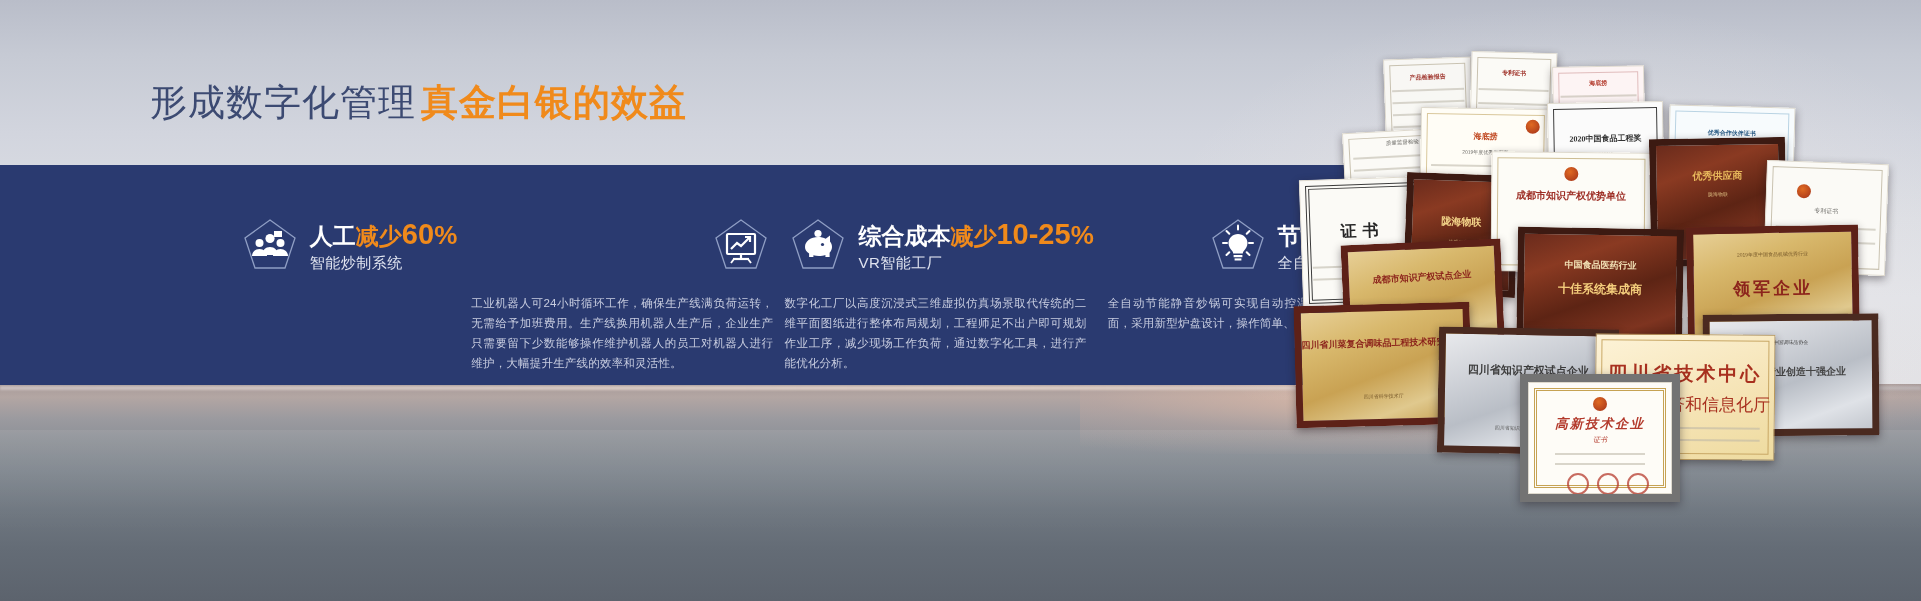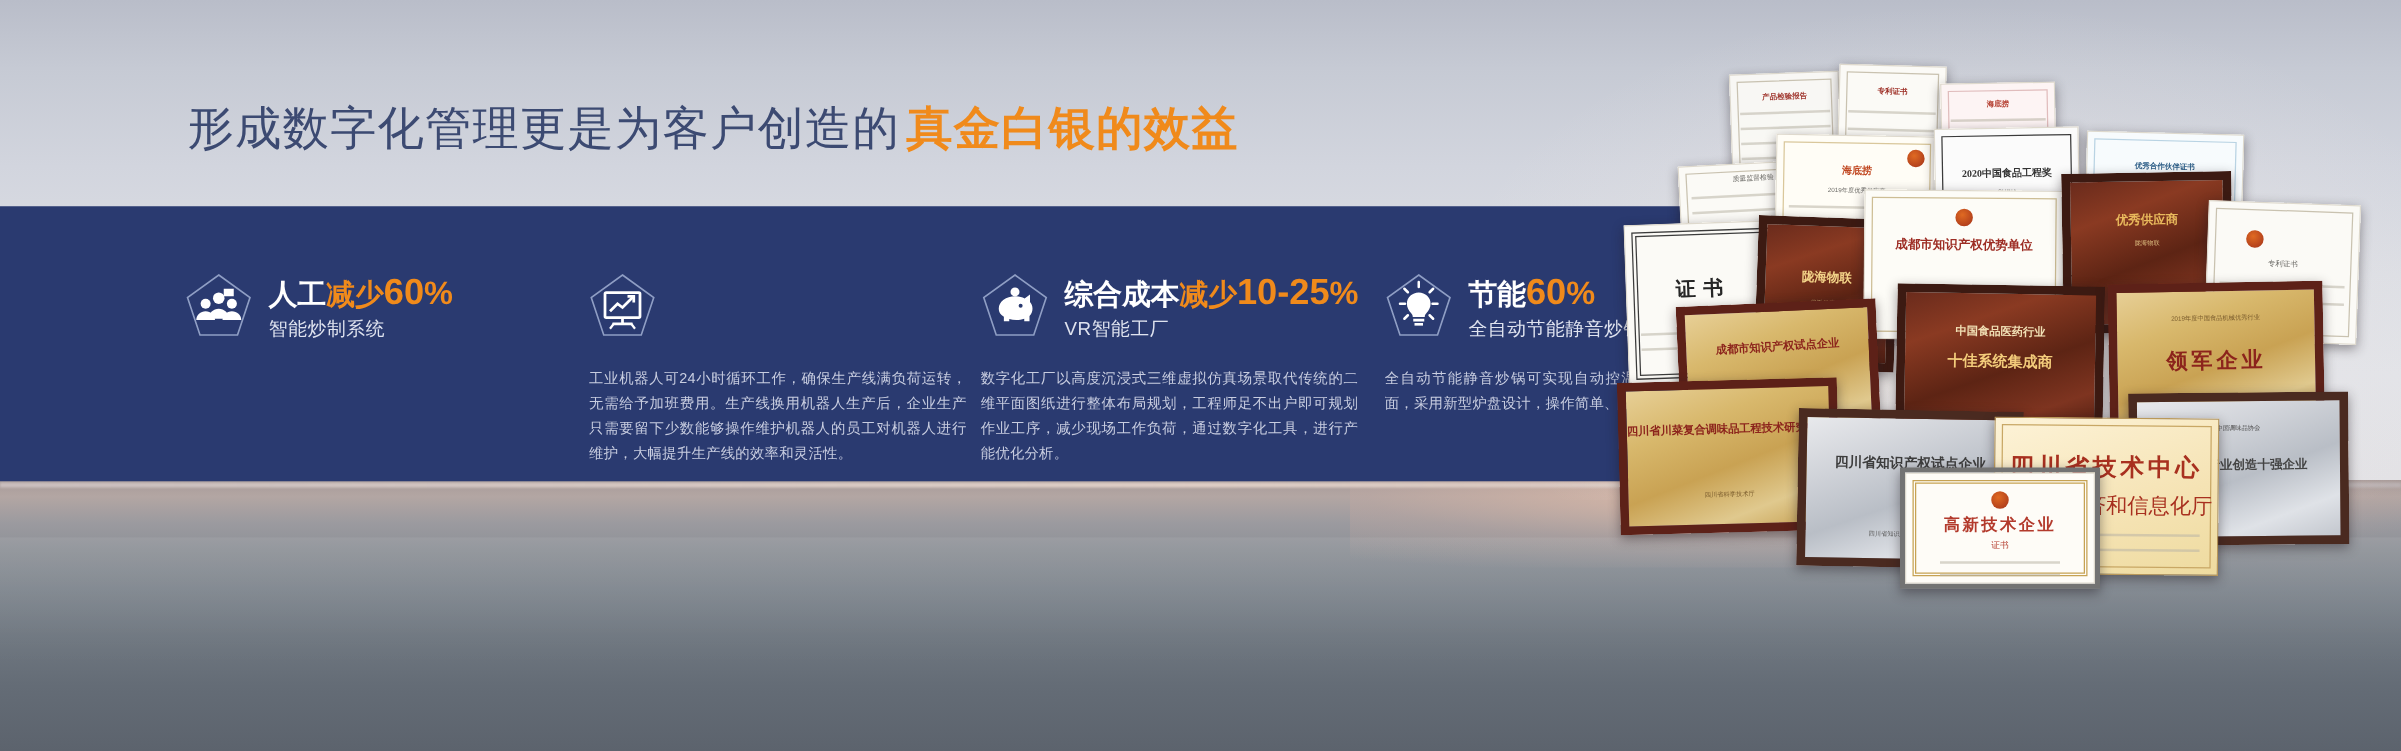--- a/index.html
+++ b/index.html
@@ -63,21 +63,21 @@
     display:flex;
   }
   .feature{
     position:relative;width:330px;padding-top:50px;
   }
   .f1{margin-left:148px;}
   .f2{margin-left:14px;}
   .f3{margin-left:4px;}
   .f4{margin-left:14px;}
 
-  .f-head{display:flex;align-items:center;height:62px;}
+  .f-head{display:flex;align-items:center;height:62px;justify-content:flex-end;}
   .f-icon{
     width:54px;height:56px;flex:0 0 54px;margin-right:13px;position:relative;
   }
   .f-icon svg{display:block;}
   .f-titles{display:flex;flex-direction:column;justify-content:center;}
   .f-title{
     font-size:23px;font-weight:bold;color:#ffffff;line-height:1.05;white-space:nowrap;
   }
   .f-title .accent{color:#f08a1b;}
   .f-title .pct{font-size:26px;}
@@ -151,21 +151,20 @@
 
   <div class="bg-sky"></div>
   <div class="bg-sea"></div>
   <div class="bg-sea-glow"></div>
   <div class="bg-horizon"></div>
   <div class="bg-floor-sheen"></div>
   <div class="sun-haze"></div>
 
   <div class="headline">
     <span class="hl-lead">形成数字化管理</span>
-    <span class="hl-mid">更是为客户创造的</span>
     <span class="hl-accent">真金白银的效益</span>
   </div>
 
   <div class="panel">
     <div class="panel-inner">
 
       <div class="feature f1">
         <div class="f-head">
           <div class="f-icon">
             <svg width="54" height="56" viewBox="0 0 54 56">
@@ -431,21 +430,21 @@
     <div class="cert" style="left:300px;top:282px;width:180px;height:126px;transform:rotate(0.5deg);">
       <div class="plate paper" style="background:linear-gradient(160deg,#fdf3d8,#f5e3b4 60%,#eedb9f);border-color:#b9985a;">
         <div class="frameline" style="border-color:#c8a765;"></div>
         <div class="title" style="top:26px;font-size:19px;letter-spacing:3px;color:#a8301f;">四川省技术中心</div>
         <div class="sub" style="top:58px;font-size:17px;color:#a8301f;font-family:'Liberation Serif',serif;">四川省经济和信息化厅</div>
         <div class="rule" style="top:92px;"></div>
         <div class="rule" style="top:104px;"></div>
       </div>
     </div>
 
-    <div class="cert" style="left:225px;top:322px;width:160px;height:97px;transform:rotate(0deg);border:4px solid #737373;box-sizing:border-box;">
+    <div class="cert" style="left:225px;top:322px;width:160px;height:128px;transform:rotate(0deg);border:8px solid #737373;box-sizing:border-box;font-style:italic;">
       <div class="plate paper" style="background:#fefcf7;">
         <div class="frameline" style="border:3px double #c6a253;"></div>
         <div class="emblem" style="left:50%;margin-left:-7px;top:14px;"></div>
         <div class="title" style="top:32px;font-size:13px;letter-spacing:2px;color:#b33a2c;">高新技术企业</div>
         <div class="sub" style="top:52px;font-size:7px;color:#b33a2c;">证书</div>
         <div class="rule" style="top:70px;left:18%;right:18%;"></div>
         <div class="rule" style="top:80px;left:18%;right:18%;"></div>
         <div class="seal" style="left:38px;top:90px;width:18px;height:18px;"></div>
         <div class="seal" style="left:68px;top:90px;width:18px;height:18px;"></div>
         <div class="seal" style="left:98px;top:90px;width:18px;height:18px;"></div>

